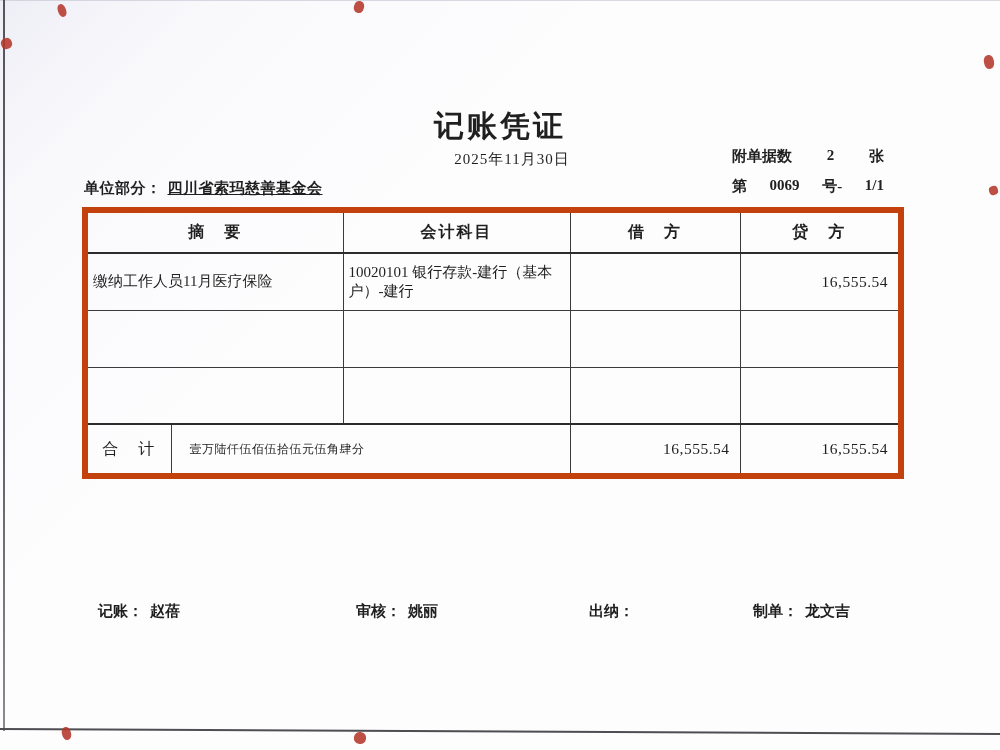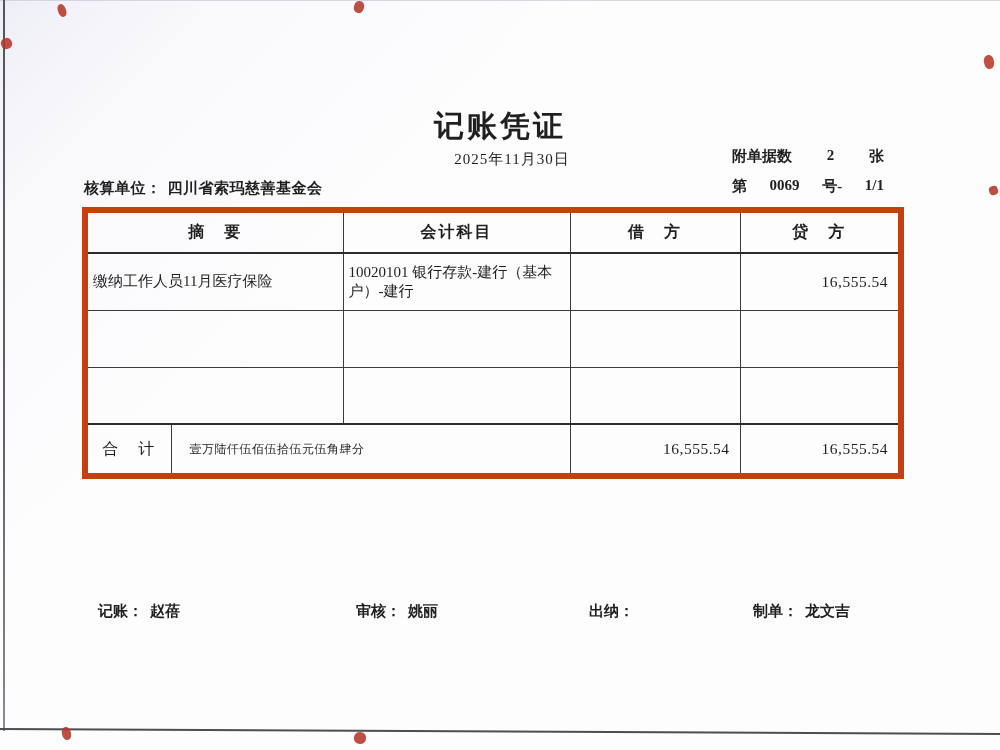--- a/index.html
+++ b/index.html
@@ -36,21 +36,21 @@
     position:absolute;left:732px;top:136px;width:152px;
     display:flex;justify-content:space-between;font-size:15px;font-weight:bold;margin-top:11px;
   }
   .number-line{
     position:absolute;left:732px;top:177px;width:152px;
     display:flex;justify-content:space-between;font-size:15px;font-weight:bold;
   }
   .unit-line{
     position:absolute;left:84px;top:179px;font-size:15px;font-weight:bold;letter-spacing:.5px;
   }
-  .unit-line .unit-name{margin-left:6px;}
+  .unit-line .unit-name{margin-left:6px;text-decoration:underline;}
   table.voucher{
     position:absolute;left:82px;top:207px;width:816px;
     border-collapse:collapse;table-layout:fixed;
     border:6px solid #c2410c;
   }
   table.voucher td,table.voucher th{
     border:1px solid #3b3b3b;
     font-weight:normal;overflow:hidden;
   }
   tr.hdr{height:43px;}
@@ -102,21 +102,21 @@
   <span>张</span>
 </div>
 <div class="number-line">
   <span>第</span>
   <span>0069</span>
   <span>号-</span>
   <span>1/1</span>
 </div>
 
 <div class="unit-line">
-  <span>核算单位：</span><span class="unit-name">四川省索玛慈善基金会</span>
+  <span>单位部分：</span><span class="unit-name">四川省索玛慈善基金会</span>
 </div>
 
 <table class="voucher">
   <colgroup>
     <col style="width:86px">
       <col style="width:172px">
       <col style="width:227px">
     <col style="width:170px">
       <col style="width:161px">
   </colgroup>

